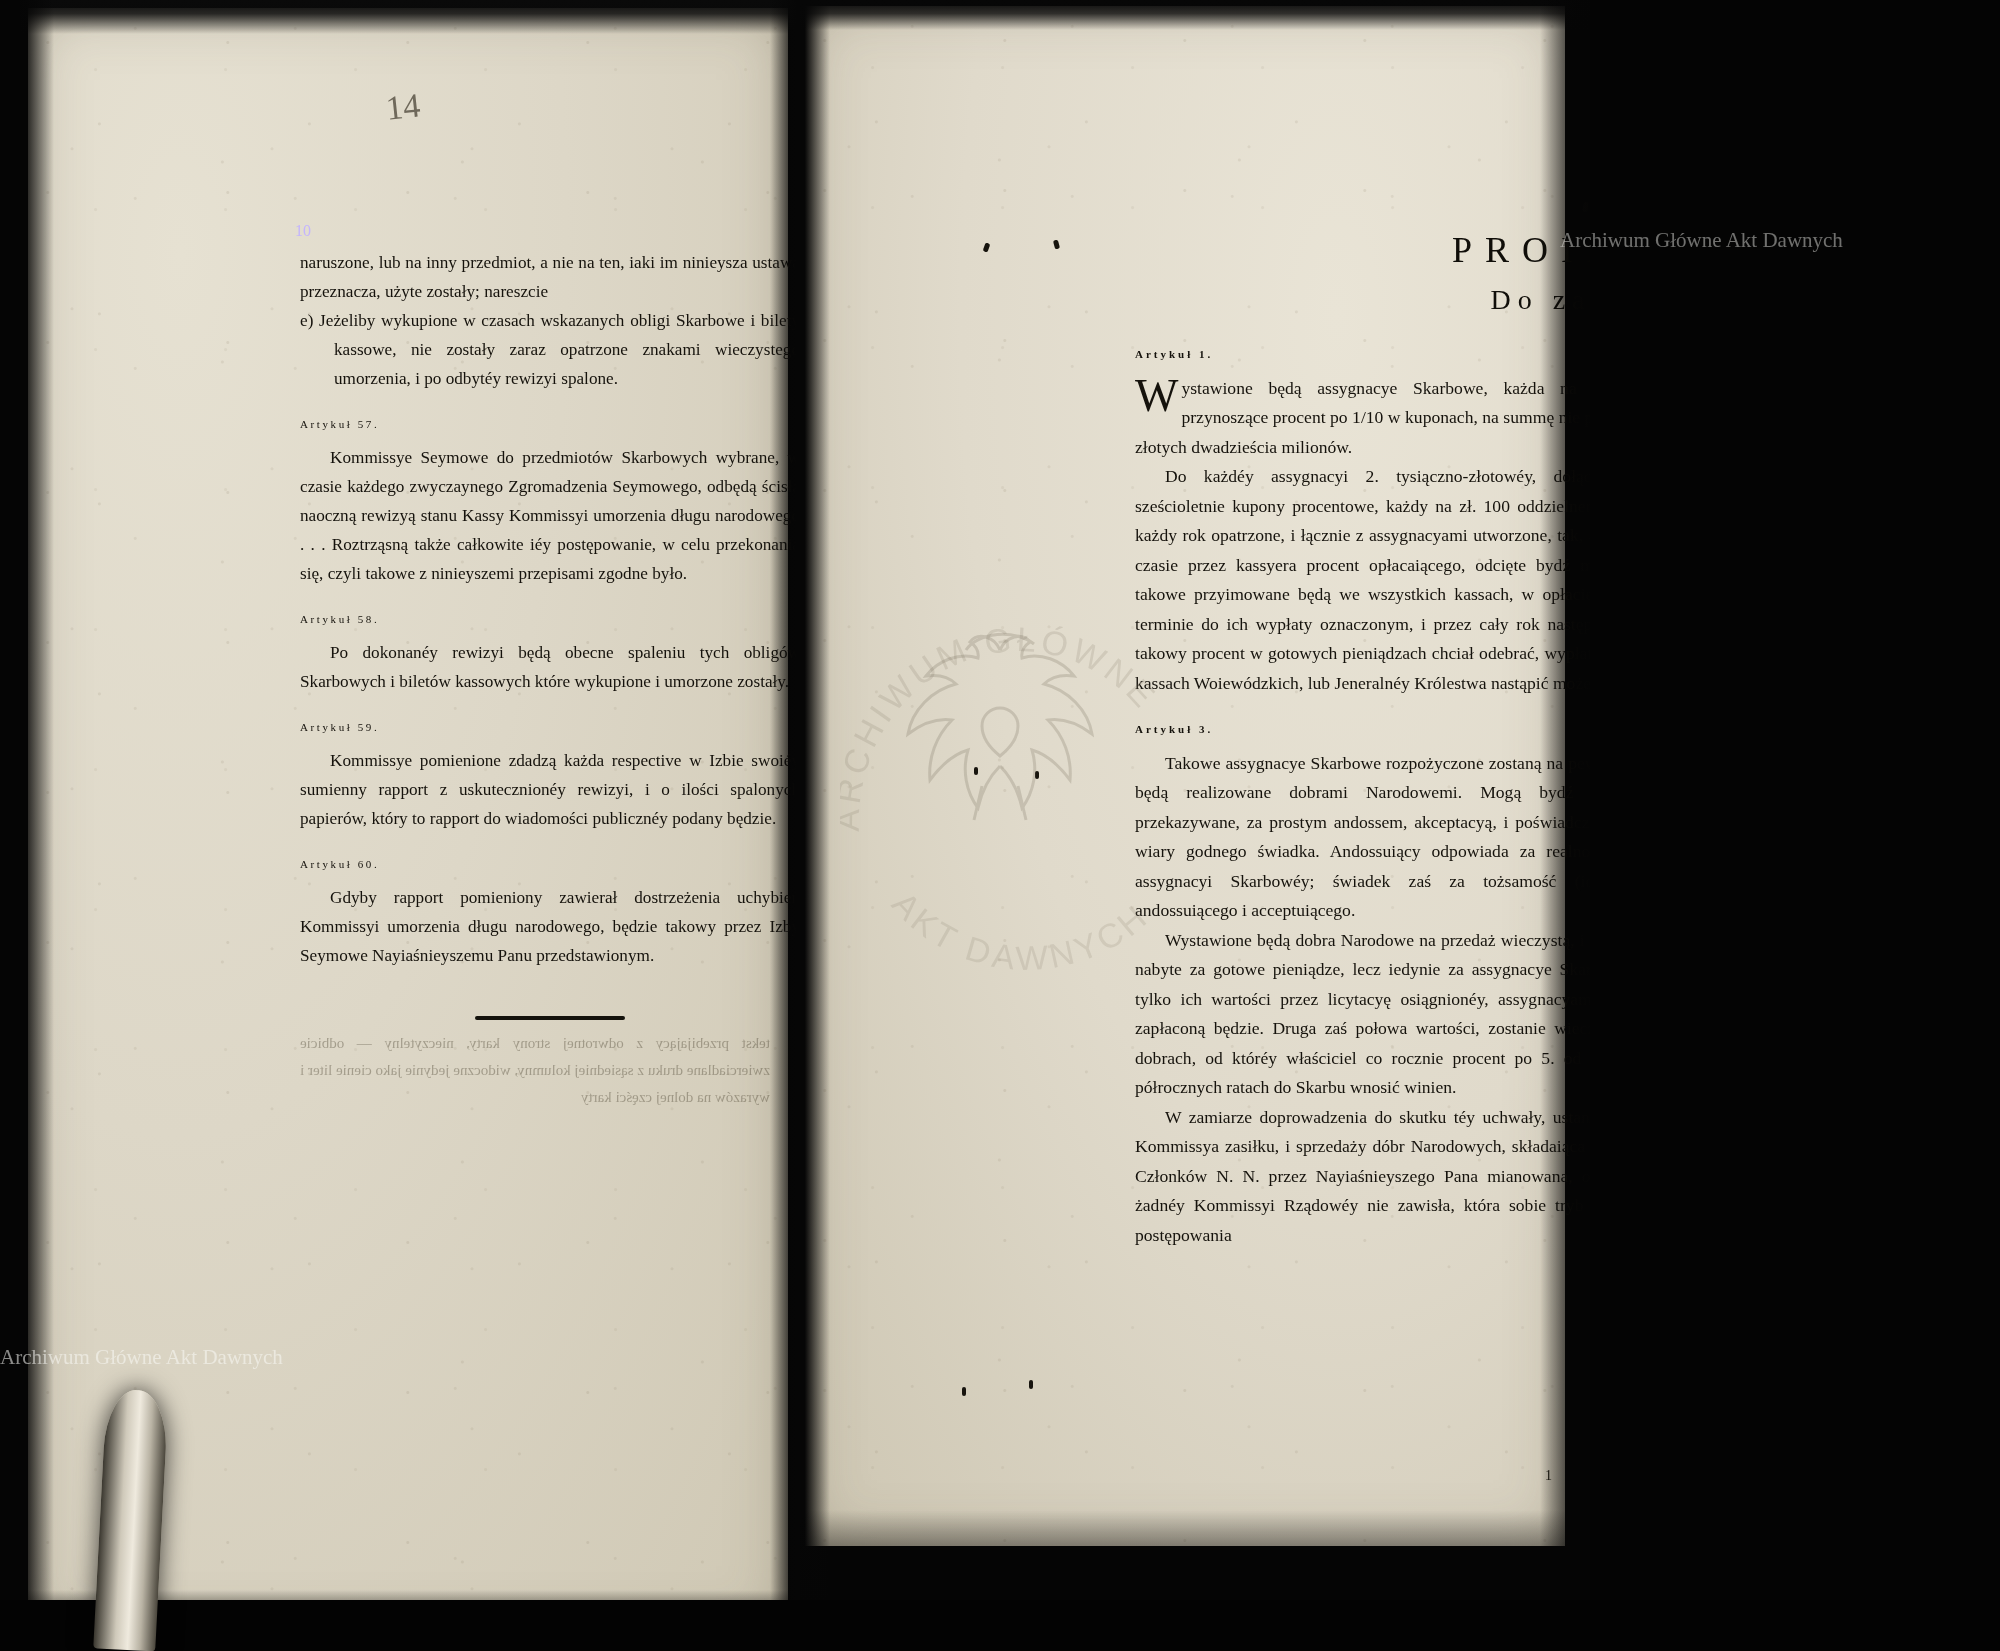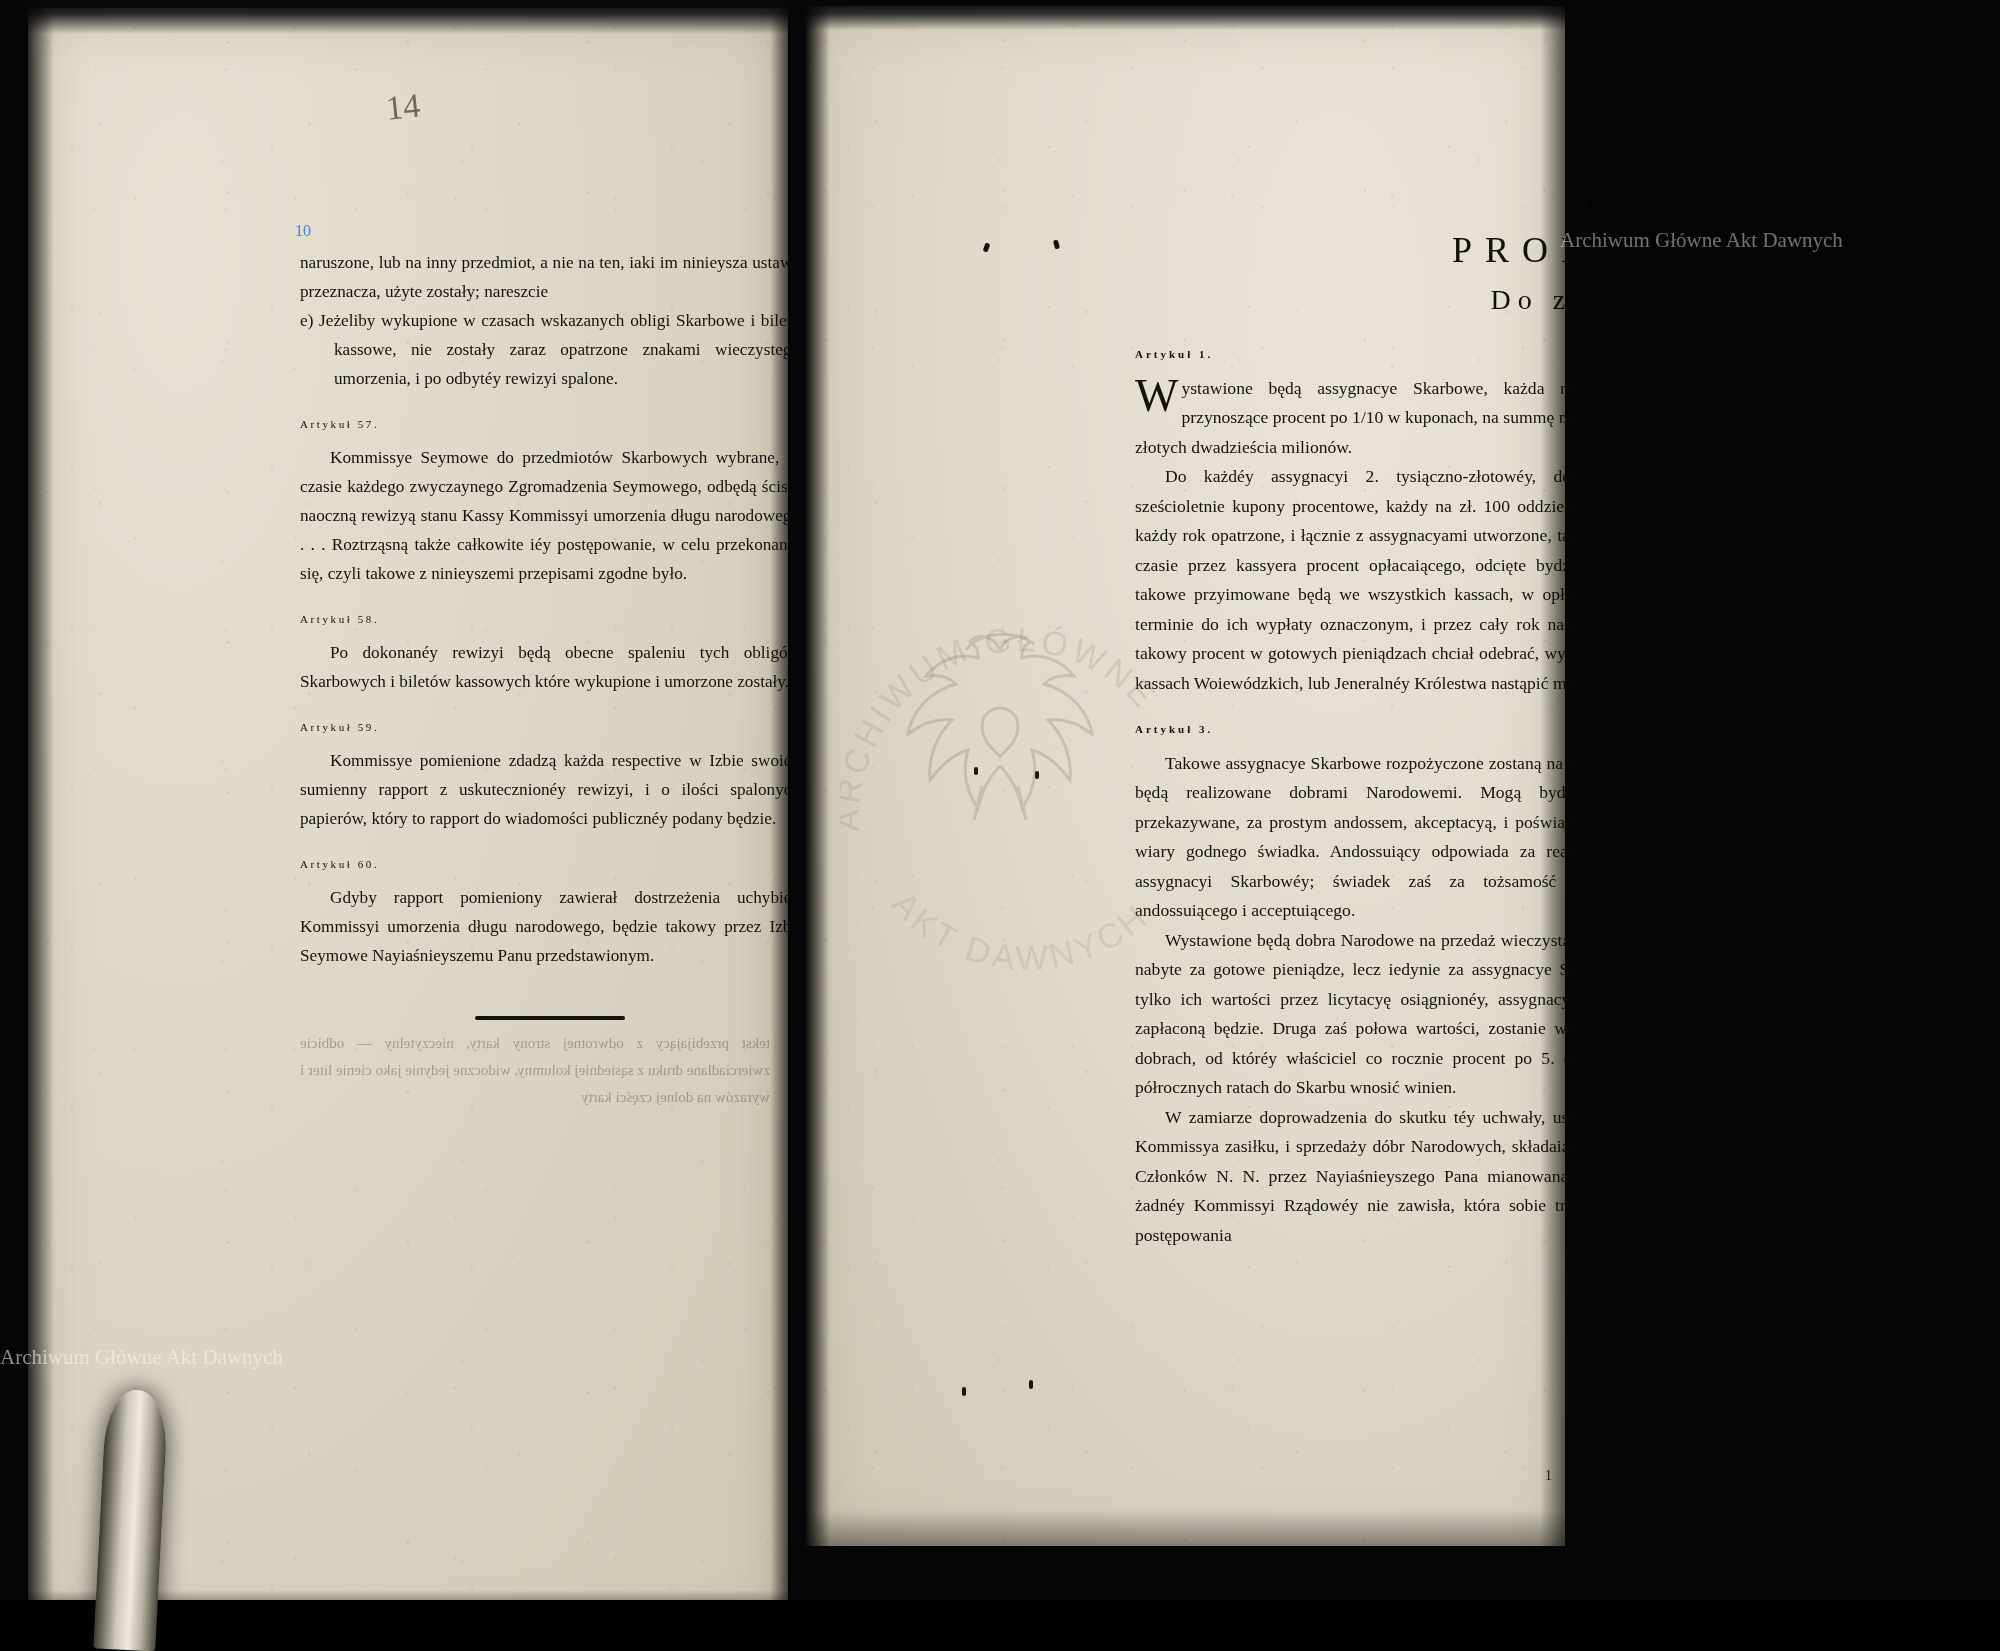--- a/index.html
+++ b/index.html
@@ -115,21 +115,21 @@
     width: 560px;
     font-size: 17.6px;
     line-height: 29.5px;
     text-align: justify;
   }
   .page-num-10 {
     position: absolute;
     left: 295px;
     top: 222px;
     font-size: 16px;
-    color: #3b82f6;
+    color: #c4b5fd;
   }
 
   .art {
     text-align: left;
     letter-spacing: 2.6px;
     margin: 17px 0 4px;
     font-size: 11px;
   }
   .col-right .art { letter-spacing: 3px; font-weight: 600; }
   .par { text-indent: 30px; margin: 0; }

